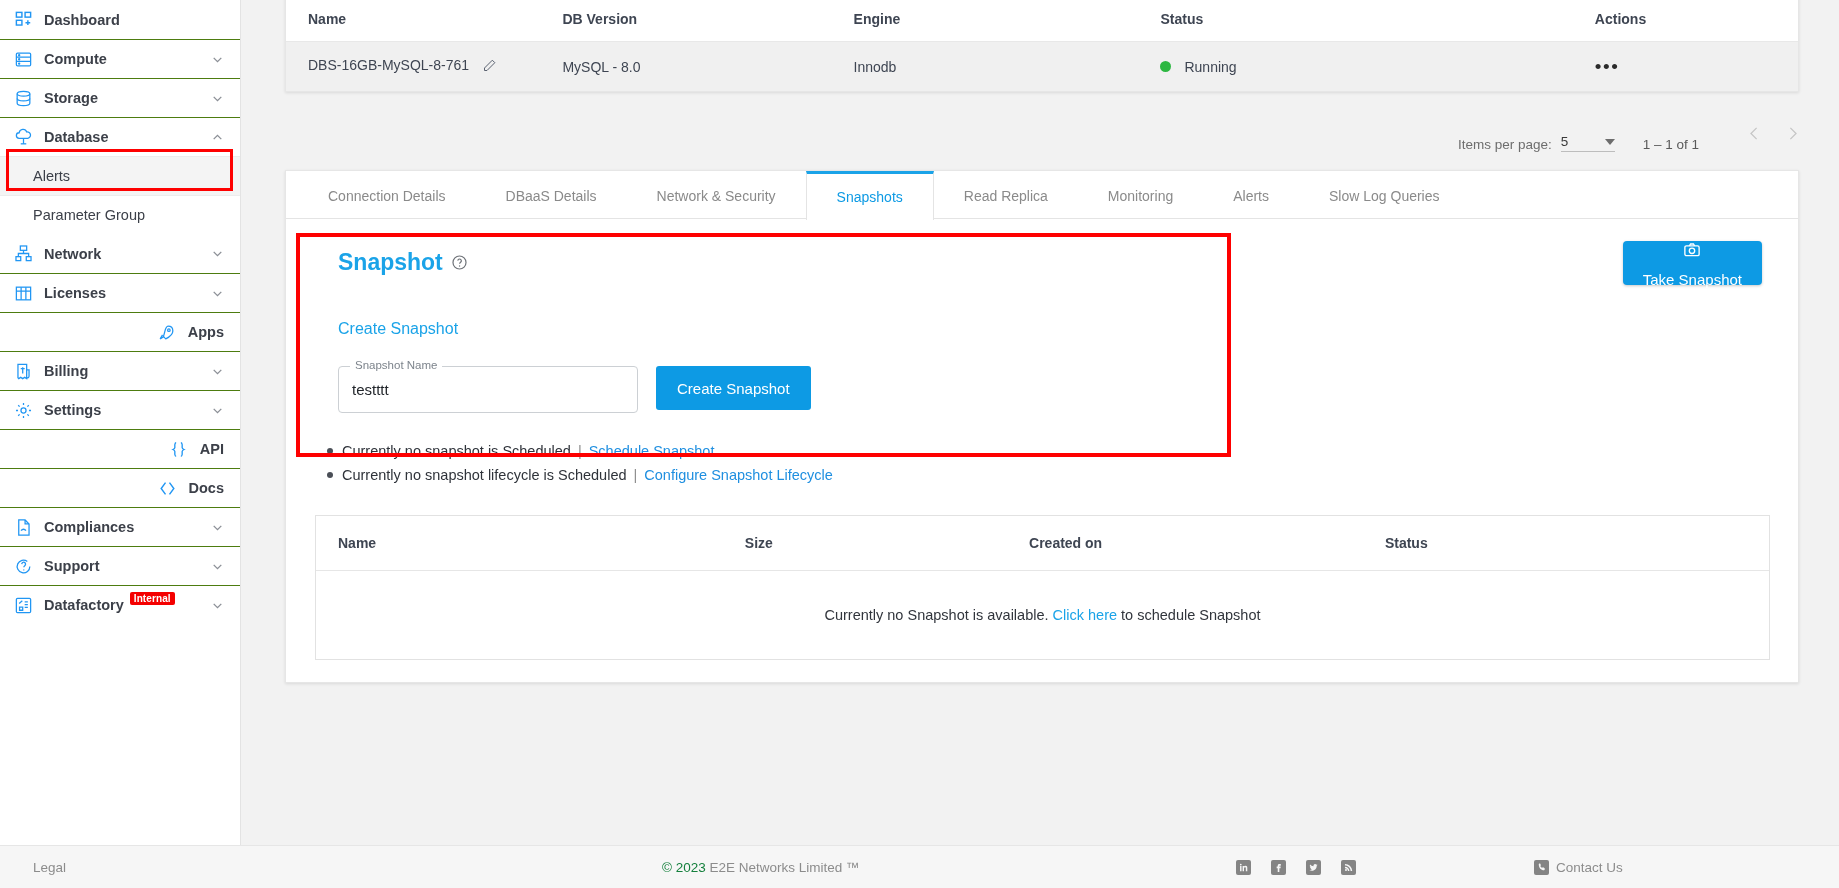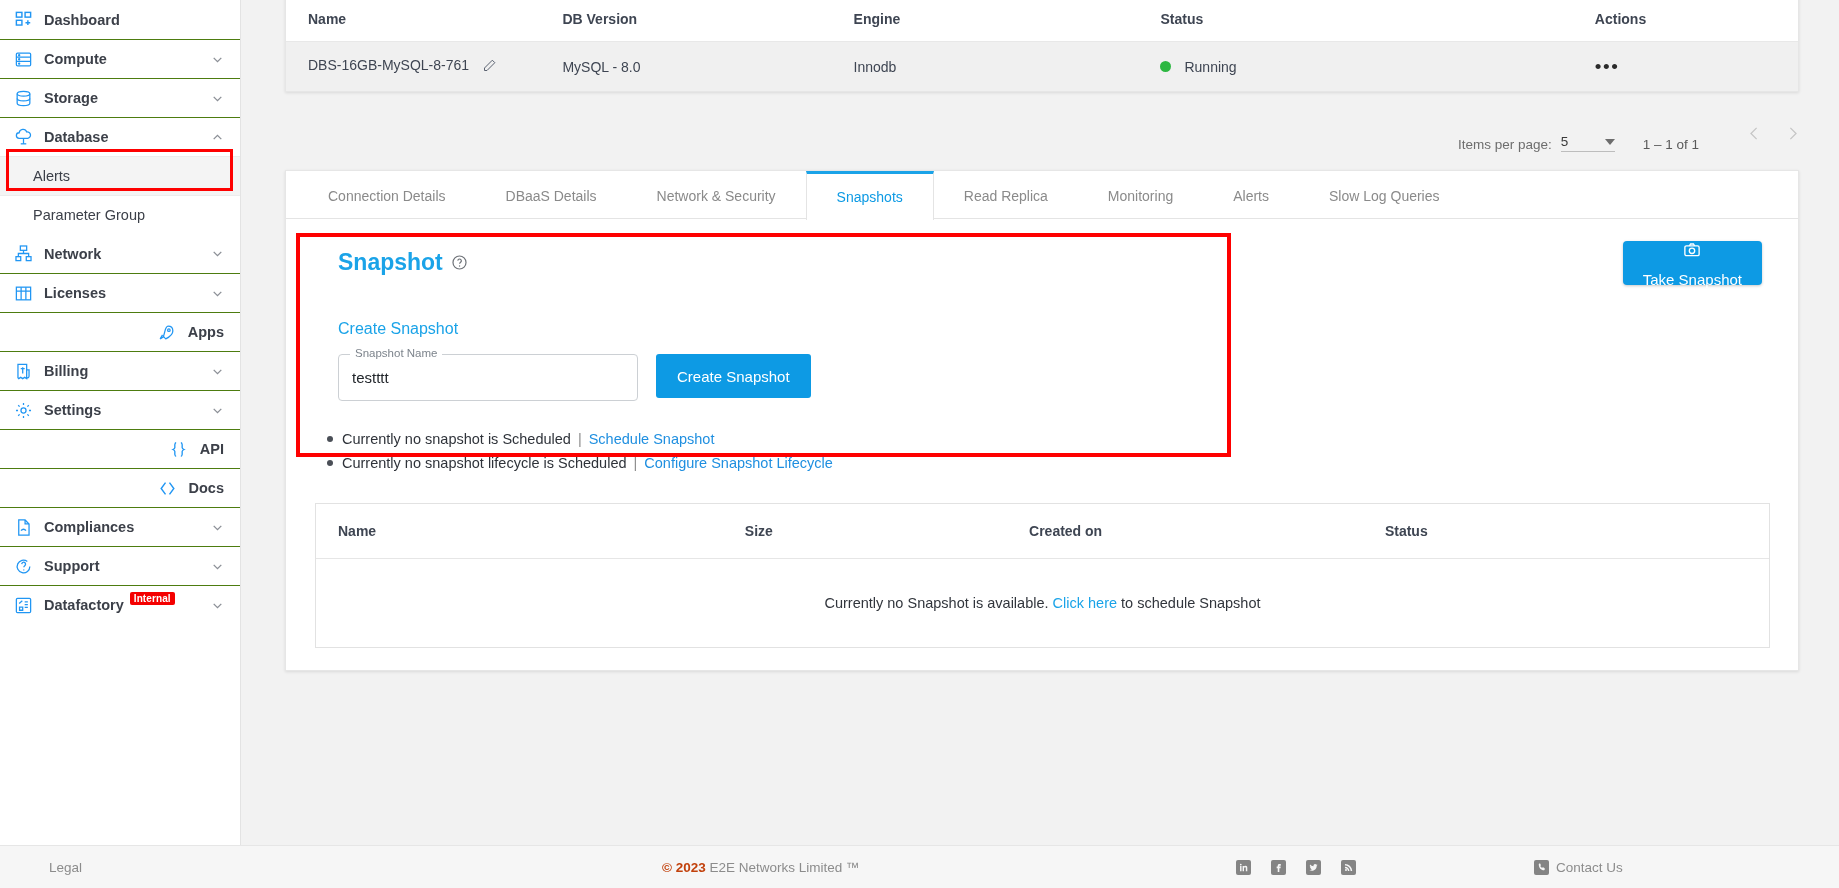--- a/index.html
+++ b/index.html
@@ -210,21 +210,21 @@
   .create-snap-h {
     font-size: 16px;
     color: #1aa3e8;
     margin-top: 44px;
   }
   .snap-desc {
     font-size: 14.5px;
     color: #31353c;
     margin-top: 14px;
   }
-  .form-row { display:flex; align-items:flex-start; gap: 18px; margin-top: 16px; }
+  .form-row { display:flex; align-items:flex-start; gap: 18px; margin-top: 28px; }
   .field {
     position: relative;
     width: 300px; height: 47px;
     border: 1px solid #ccd0d4;
     border-radius: 4px;
     background:#fff;
   }
   .field-label {
     position:absolute; top: -8px; left: 11px;
     background:#fff; padding: 0 5px;
@@ -299,23 +299,23 @@
   .footer {
     height: 43px;
     background: #f6f6f6;
     border-top: 1px solid #e6e6e6;
     display:flex; align-items:center;
     font-size: 13.5px;
     color: #8c8c8c;
     position: relative;
     flex: 0 0 43px;
   }
-  .legal { margin-left: 49px; cursor:pointer; }
+  .legal { margin-left: 33px; cursor:pointer; }
   .copy { position:absolute; left: 662px; color:#8c8c8c; }
-  .copy b { color:#c2410c; font-weight:bold; }
+  .copy b { color:#15803d; font-weight:normal; }
   .socials { position:absolute; left: 1236px; display:flex; gap: 20px; align-items:center; }
   .sq-ico {
     width: 15px; height: 15px;
     background: #848484;
     border-radius: 2px;
     display:flex; align-items:center; justify-content:center;
     color:#f6f6f6; font-size:10px; font-weight:bold;
     cursor:pointer;
   }
   .contact {

